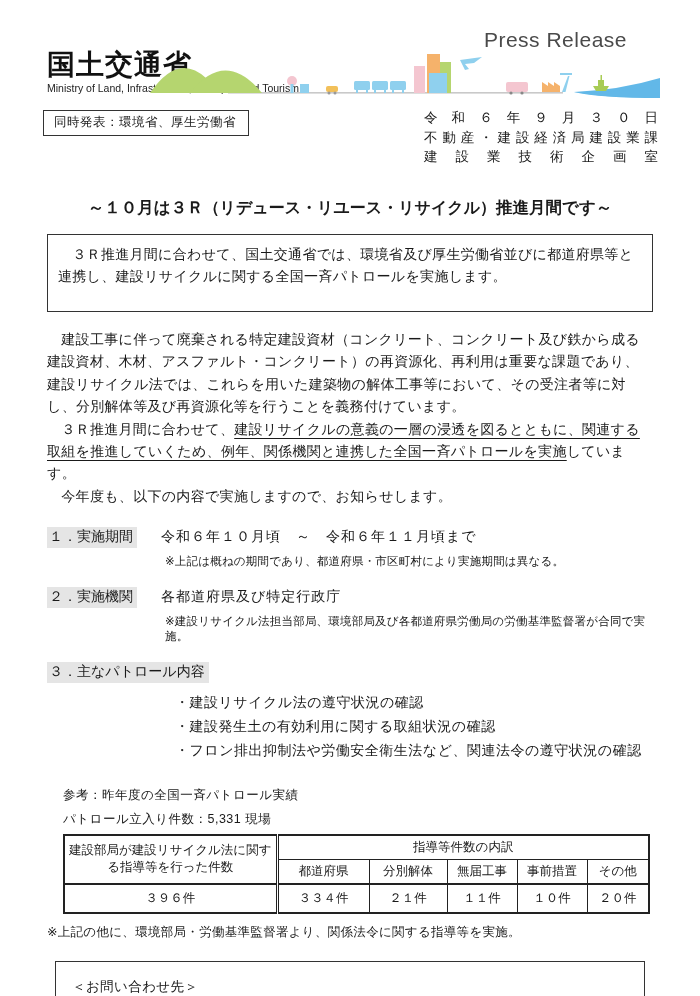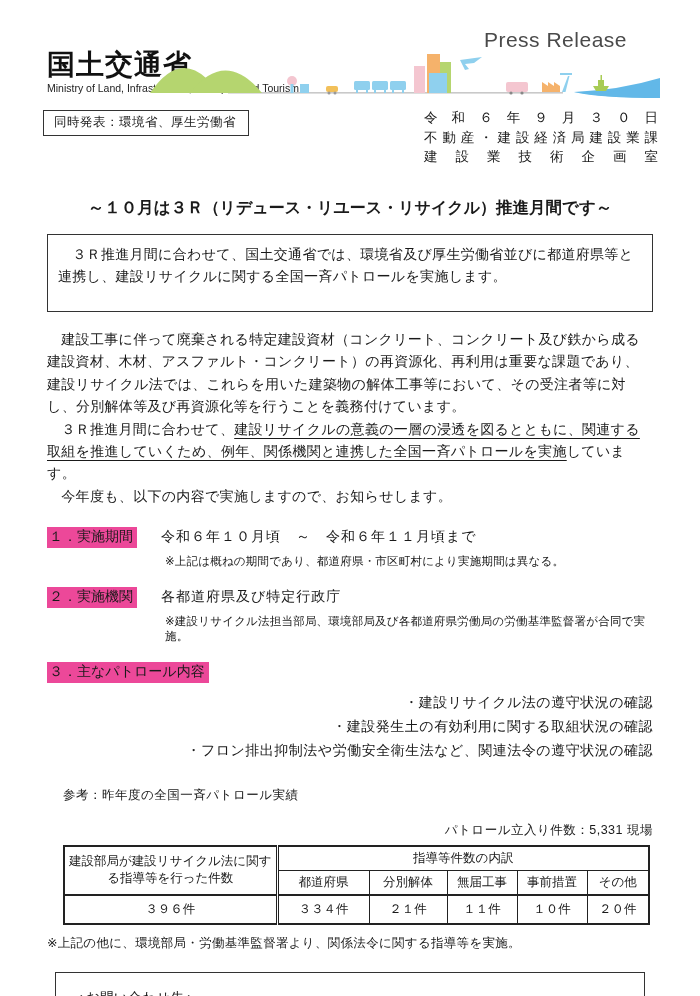--- a/index.html
+++ b/index.html
@@ -59,29 +59,29 @@
   .body-text {
     margin: 16px 47px 0 47px;
     font-size: 14px; line-height: 1.6; letter-spacing: 0.3px;
   }
   .body-text p { margin: 0; }
   .uline { text-decoration: underline; text-underline-offset: 4px; }
 
   
   .sections { margin: 20px 47px 0 47px; font-size: 14px; }
   .sec-row { display: flex; margin-top: 18px; }
-  .sec-label { background: #ec4899; padding: 1px 4px 2px 2px; white-space: nowrap; }
+  .sec-label { background: #e5e5e5; padding: 1px 4px 2px 2px; white-space: nowrap; }
   .sec-content { margin-left: 24px; padding-top: 1px; letter-spacing: 1px; }
   .sec-note { font-size: 11.5px; margin: 6px 4px 0 118px; letter-spacing: 0.2px; }
-  .sec-bullets { margin: 8px 0 0 128px; line-height: 1.7; letter-spacing: 0.5px; text-align: right; }
+  .sec-bullets { margin: 8px 0 0 128px; line-height: 1.7; letter-spacing: 0.5px; }
 
   
   .reference { margin: 24px 47px 0 63px; font-size: 12.5px; }
   .ref-title { letter-spacing: 0.5px; }
-  .ref-count { margin-top: 18px; letter-spacing: 0.5px; text-align: right; }
+  .ref-count { margin-top: 7px; letter-spacing: 0.5px; }
   table.patrol {
     border-collapse: collapse; margin-top: 6px;
     font-size: 12.5px; text-align: center;
   }
   table.patrol th, table.patrol td {
     border: 1px solid #222; font-weight: normal;
     padding: 3px 4px; vertical-align: middle;
   }
   table.patrol { border: 2px solid #222; }
   td.col1, th.col1 { width: 213px; border-right: 3px double #222 !important; }

